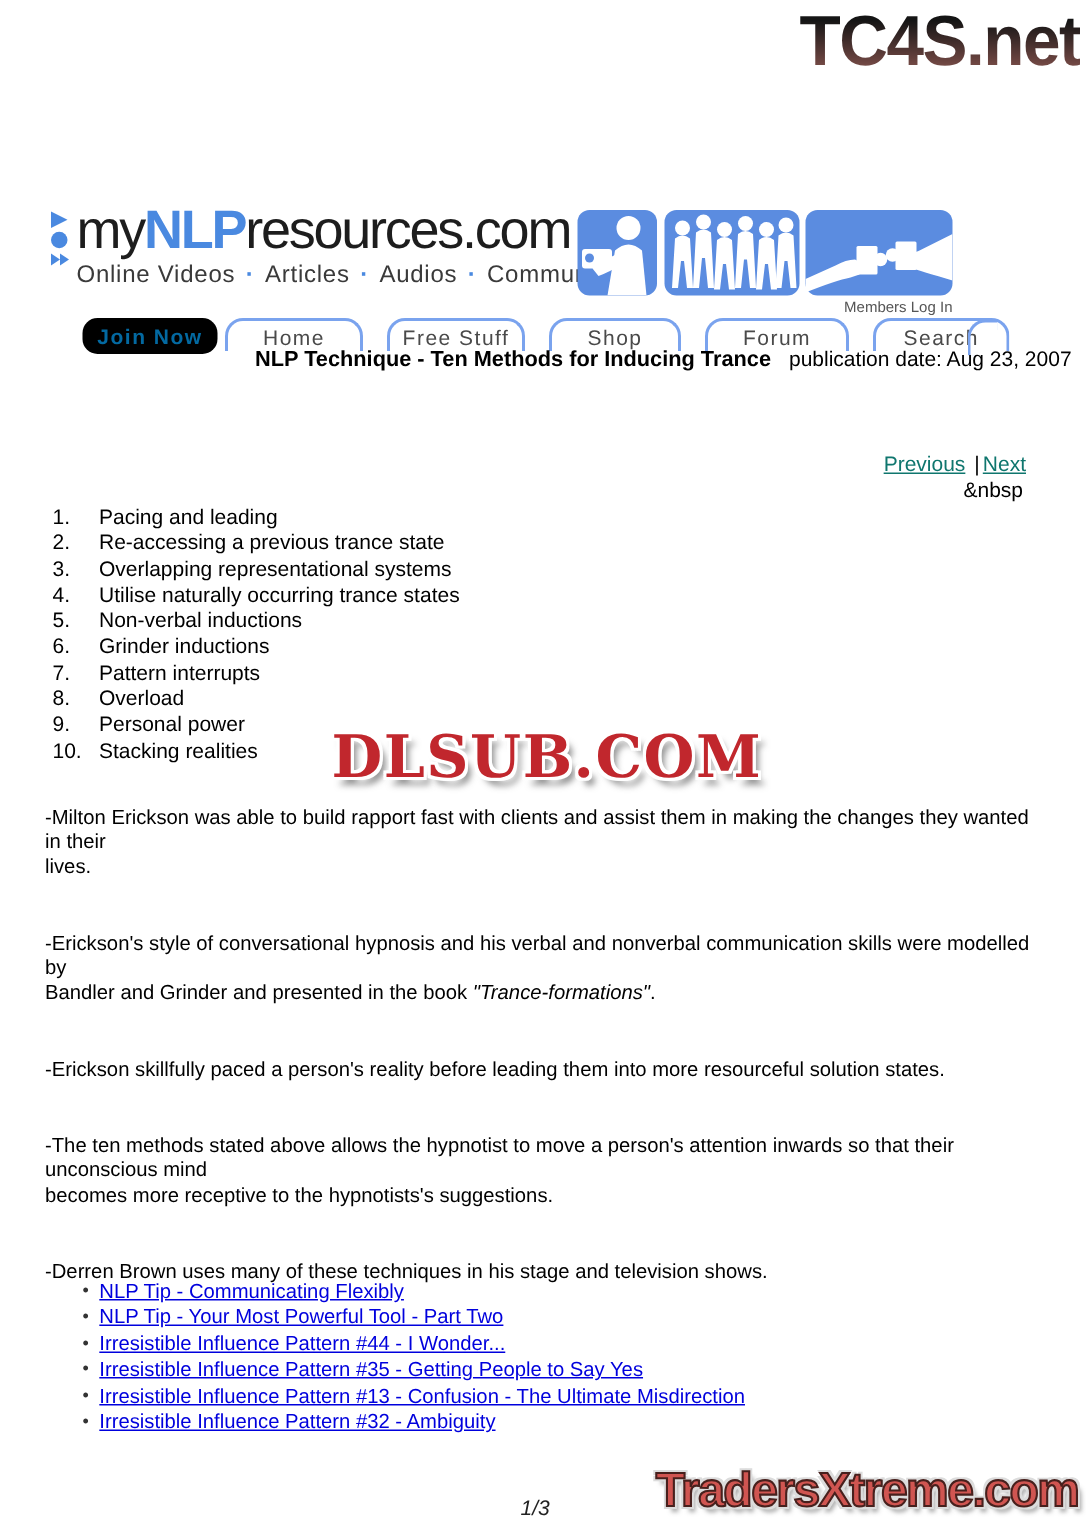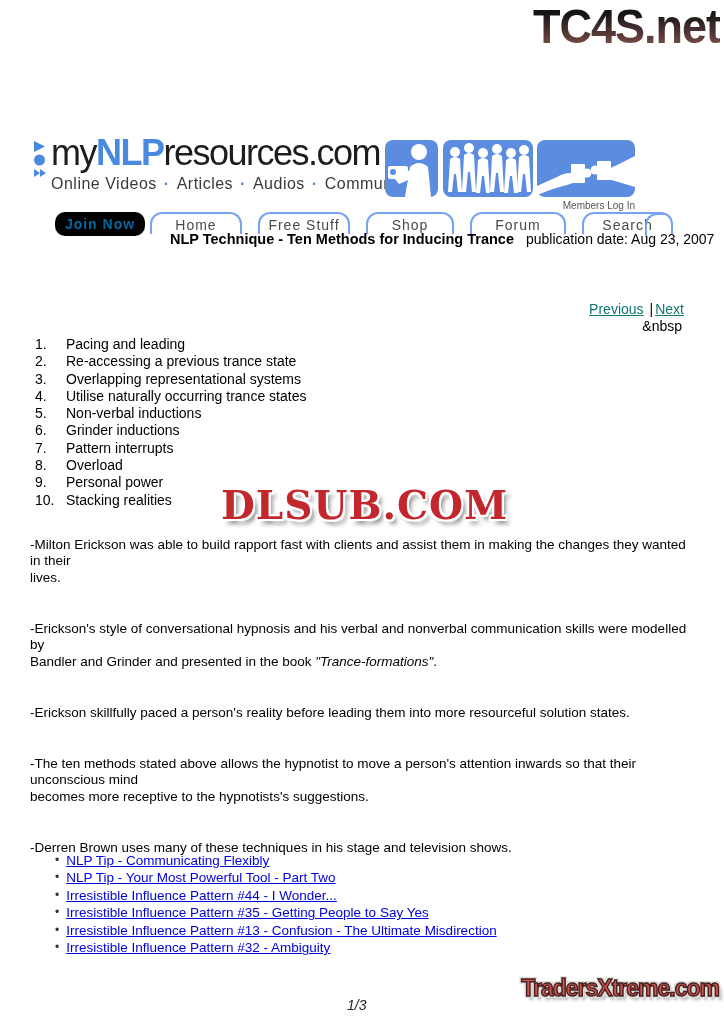--- a/index.html
+++ b/index.html
@@ -9,21 +9,21 @@
   
   .wm-top{position:absolute;top:0px;right:4px;font-size:45px;font-weight:bold;letter-spacing:-1px;
           background:linear-gradient(#151515 25%,#6b4440 75%,#95625a 100%);
           -webkit-background-clip:text;background-clip:text;color:transparent;
           transform:scaleY(1.05);transform-origin:top;}
   .wm-mid{position:absolute;left:221px;top:482px;font-family:"DejaVu Serif",serif;
           font-size:39px;font-weight:bold;letter-spacing:1px;color:#c1272d;z-index:5;
           text-shadow:-2px -2px 0 #fff,2px -2px 0 #fff,-2px 2px 0 #fff,2px 2px 0 #fff,
                       -2px 0 0 #fff,2px 0 0 #fff,0 -2px 0 #fff,0 2px 0 #fff,
                       4px 5px 4px rgba(60,60,60,.55);}
-  .wm-bot{position:absolute;right:5px;top:975px;font-size:23px;font-weight:bold;letter-spacing:-1px;
+  .wm-bot{position:absolute;right:5px;top:975px;font-size:32px;font-weight:bold;letter-spacing:-1px;
           color:#d05551;-webkit-text-stroke:1.4px #47201d;z-index:5;
           text-shadow:-2px -2px 0 #dcdcdc,2px -2px 0 #dcdcdc,-2px 2px 0 #dcdcdc,2px 2px 0 #dcdcdc,
                       3px 4px 3px rgba(90,90,90,.5);}
 
   
   .logo{position:absolute;left:33px;top:134px;cursor:pointer;}
   .logo-icon{position:absolute;left:0;top:6px;}
   .logo-text{margin-left:18px;font-size:36px;letter-spacing:-1.5px;color:#1d1d1d;line-height:38px;}
   .logo-text .hl{color:#4a89e0;font-weight:bold;}
   .tagline{margin-left:18px;margin-top:3px;font-size:16px;color:#3a3a3a;letter-spacing:.5px;}

